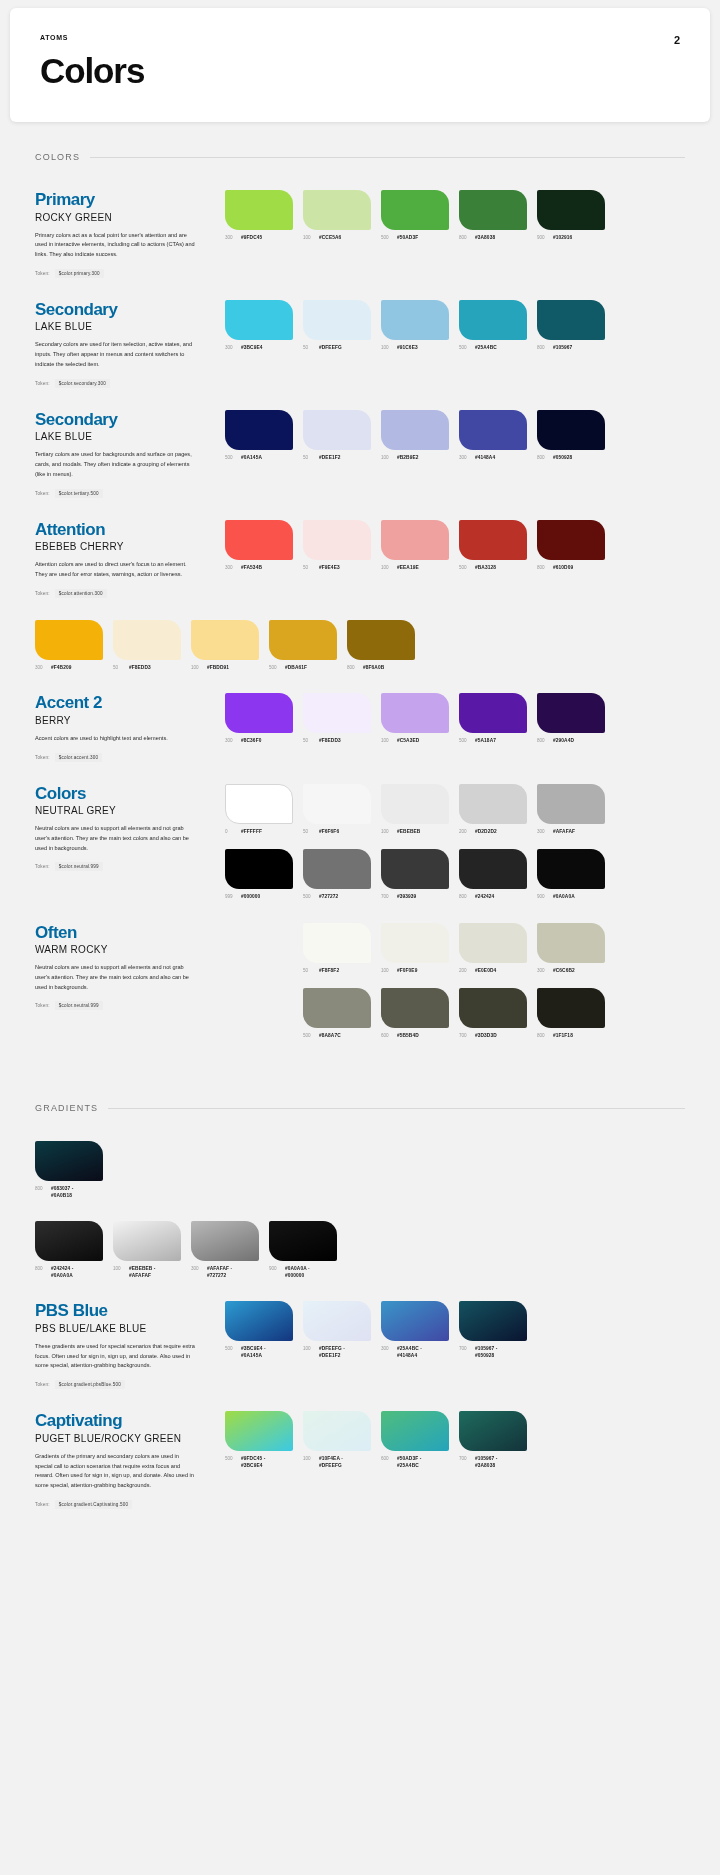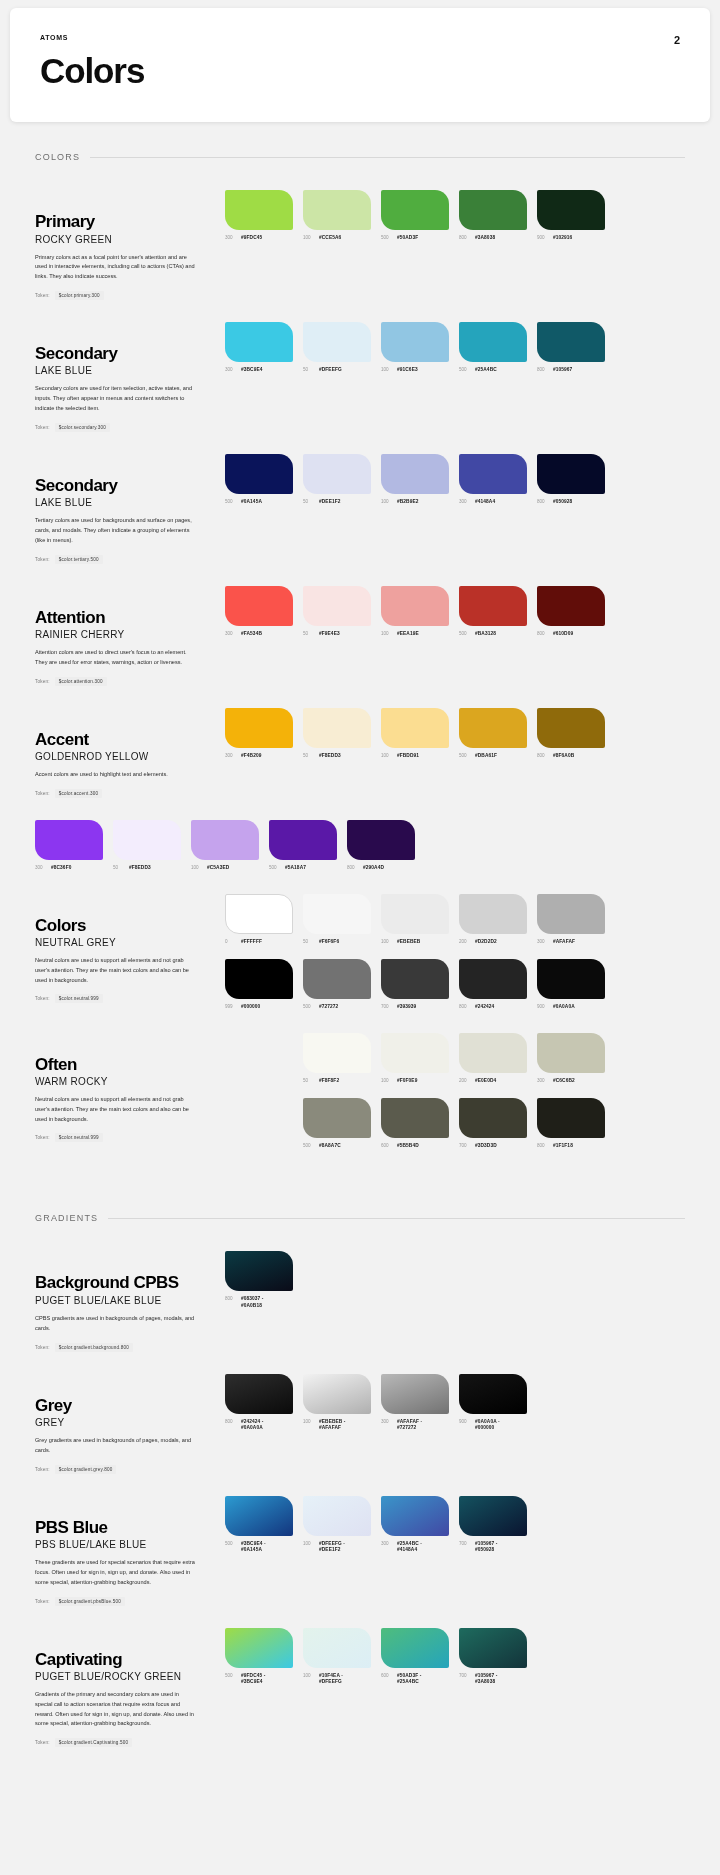--- a/index.html
+++ b/index.html
@@ -69,23 +69,22 @@
     display: flex;
     align-items: flex-start;
     margin: 0 35px;
     padding-top: 22px;
   }
   .palette-info { width: 190px; flex: none; padding-right: 14px; }
   .palette-name {
     font-size: 17px;
     font-weight: 700;
     letter-spacing: -0.5px;
-    color: #000000;
+    color: #0369a1;
     line-height: 1.15;
-    margin-top: 22px;
   }
   .palette-alias {
     font-size: 10px;
     font-weight: 400;
     letter-spacing: 0.3px;
     color: #1a1a1a;
     margin-top: 2px;
   }
   .palette-desc {
     font-size: 5.6px;
@@ -302,21 +301,21 @@
               <span class="swatch-step">800</span>
               <span class="swatch-hex">#050928</span>
             </div>
           </div>
         </div>
       </div>
     </div>
     <div class="palette-row">
       <div class="palette-info">
         <div class="palette-name">Attention</div>
-        <div class="palette-alias">RAINIER CHERRY</div>
+        <div class="palette-alias">EBEBEB CHERRY</div>
         <div class="palette-desc">Attention colors are used to direct user's focus to an element. They are used for error states, warnings, action or liveness.</div>
         <div class="token-line">
           <span class="token-key">Token:</span>
           <span class="token-val">$color.attention.300</span>
         </div>
       </div>
       <div class="swatch-grid">
         <div class="swatch-line">
           <div class="swatch-cell">
             <div class="swatch-chip" style="background-color: rgb(250, 83, 75);"></div>
@@ -350,29 +349,20 @@
             <div class="swatch-chip" style="background-color: rgb(97, 13, 9);"></div>
             <div class="swatch-meta">
               <span class="swatch-step">800</span>
               <span class="swatch-hex">#610D09</span>
             </div>
           </div>
         </div>
       </div>
     </div>
     <div class="palette-row">
-      <div class="palette-info">
-        <div class="palette-name">Accent</div>
-        <div class="palette-alias">GOLDENROD YELLOW</div>
-        <div class="palette-desc">Accent colors are used to highlight text and elements.</div>
-        <div class="token-line">
-          <span class="token-key">Token:</span>
-          <span class="token-val">$color.accent.300</span>
-        </div>
-      </div>
       <div class="swatch-grid">
         <div class="swatch-line">
           <div class="swatch-cell">
             <div class="swatch-chip" style="background-color: rgb(244, 178, 9);"></div>
             <div class="swatch-meta">
               <span class="swatch-step">300</span>
               <span class="swatch-hex">#F4B209</span>
             </div>
           </div>
           <div class="swatch-cell">
@@ -400,20 +390,29 @@
             <div class="swatch-chip" style="background-color: rgb(143, 106, 11);"></div>
             <div class="swatch-meta">
               <span class="swatch-step">800</span>
               <span class="swatch-hex">#8F6A0B</span>
             </div>
           </div>
         </div>
       </div>
     </div>
     <div class="palette-row">
+      <div class="palette-info">
+        <div class="palette-name">Accent 2</div>
+        <div class="palette-alias">BERRY</div>
+        <div class="palette-desc">Accent colors are used to highlight text and elements.</div>
+        <div class="token-line">
+          <span class="token-key">Token:</span>
+          <span class="token-val">$color.accent.300</span>
+        </div>
+      </div>
       <div class="swatch-grid">
         <div class="swatch-line">
           <div class="swatch-cell">
             <div class="swatch-chip" style="background-color: rgb(140, 54, 240);"></div>
             <div class="swatch-meta">
               <span class="swatch-step">300</span>
               <span class="swatch-hex">#8C36F0</span>
             </div>
           </div>
           <div class="swatch-cell">
@@ -624,52 +623,34 @@
   </div>
 
 <div class="gradients-gap"></div>
 
 <div class="section-head">
   <div class="label">GRADIENTS</div>
   <div class="rule"></div>
 </div>
 <div id="gradients-list">
     <div class="palette-row">
-      <div class="palette-info">
-        <div class="palette-name">Background CPBS</div>
-        <div class="palette-alias">PUGET BLUE/LAKE BLUE</div>
-        <div class="palette-desc">CPBS gradients are used in backgrounds of pages, modals, and cards.</div>
-        <div class="token-line">
-          <span class="token-key">Token:</span>
-          <span class="token-val">$color.gradient.background.800</span>
-        </div>
-      </div>
       <div class="swatch-grid">
         <div class="swatch-line">
           <div class="swatch-cell">
             <div class="swatch-chip" style="background: linear-gradient(160deg, rgb(11, 58, 67) 0%, rgb(10, 11, 24) 100%);"></div>
             <div class="swatch-meta">
               <span class="swatch-step">800</span>
               <span class="swatch-hex">#083037 -
 #0A0B18</span>
             </div>
           </div>
         </div>
       </div>
     </div>
     <div class="palette-row">
-      <div class="palette-info">
-        <div class="palette-name">Grey</div>
-        <div class="palette-alias">GREY</div>
-        <div class="palette-desc">Grey gradients are used in backgrounds of pages, modals, and cards.</div>
-        <div class="token-line">
-          <span class="token-key">Token:</span>
-          <span class="token-val">$color.gradient.grey.800</span>
-        </div>
-      </div>
       <div class="swatch-grid">
         <div class="swatch-line">
           <div class="swatch-cell">
             <div class="swatch-chip" style="background: linear-gradient(160deg, rgb(46, 46, 46) 0%, rgb(10, 10, 10) 100%);"></div>
             <div class="swatch-meta">
               <span class="swatch-step">800</span>
               <span class="swatch-hex">#242424 -
 #0A0A0A</span>
             </div>
           </div>

